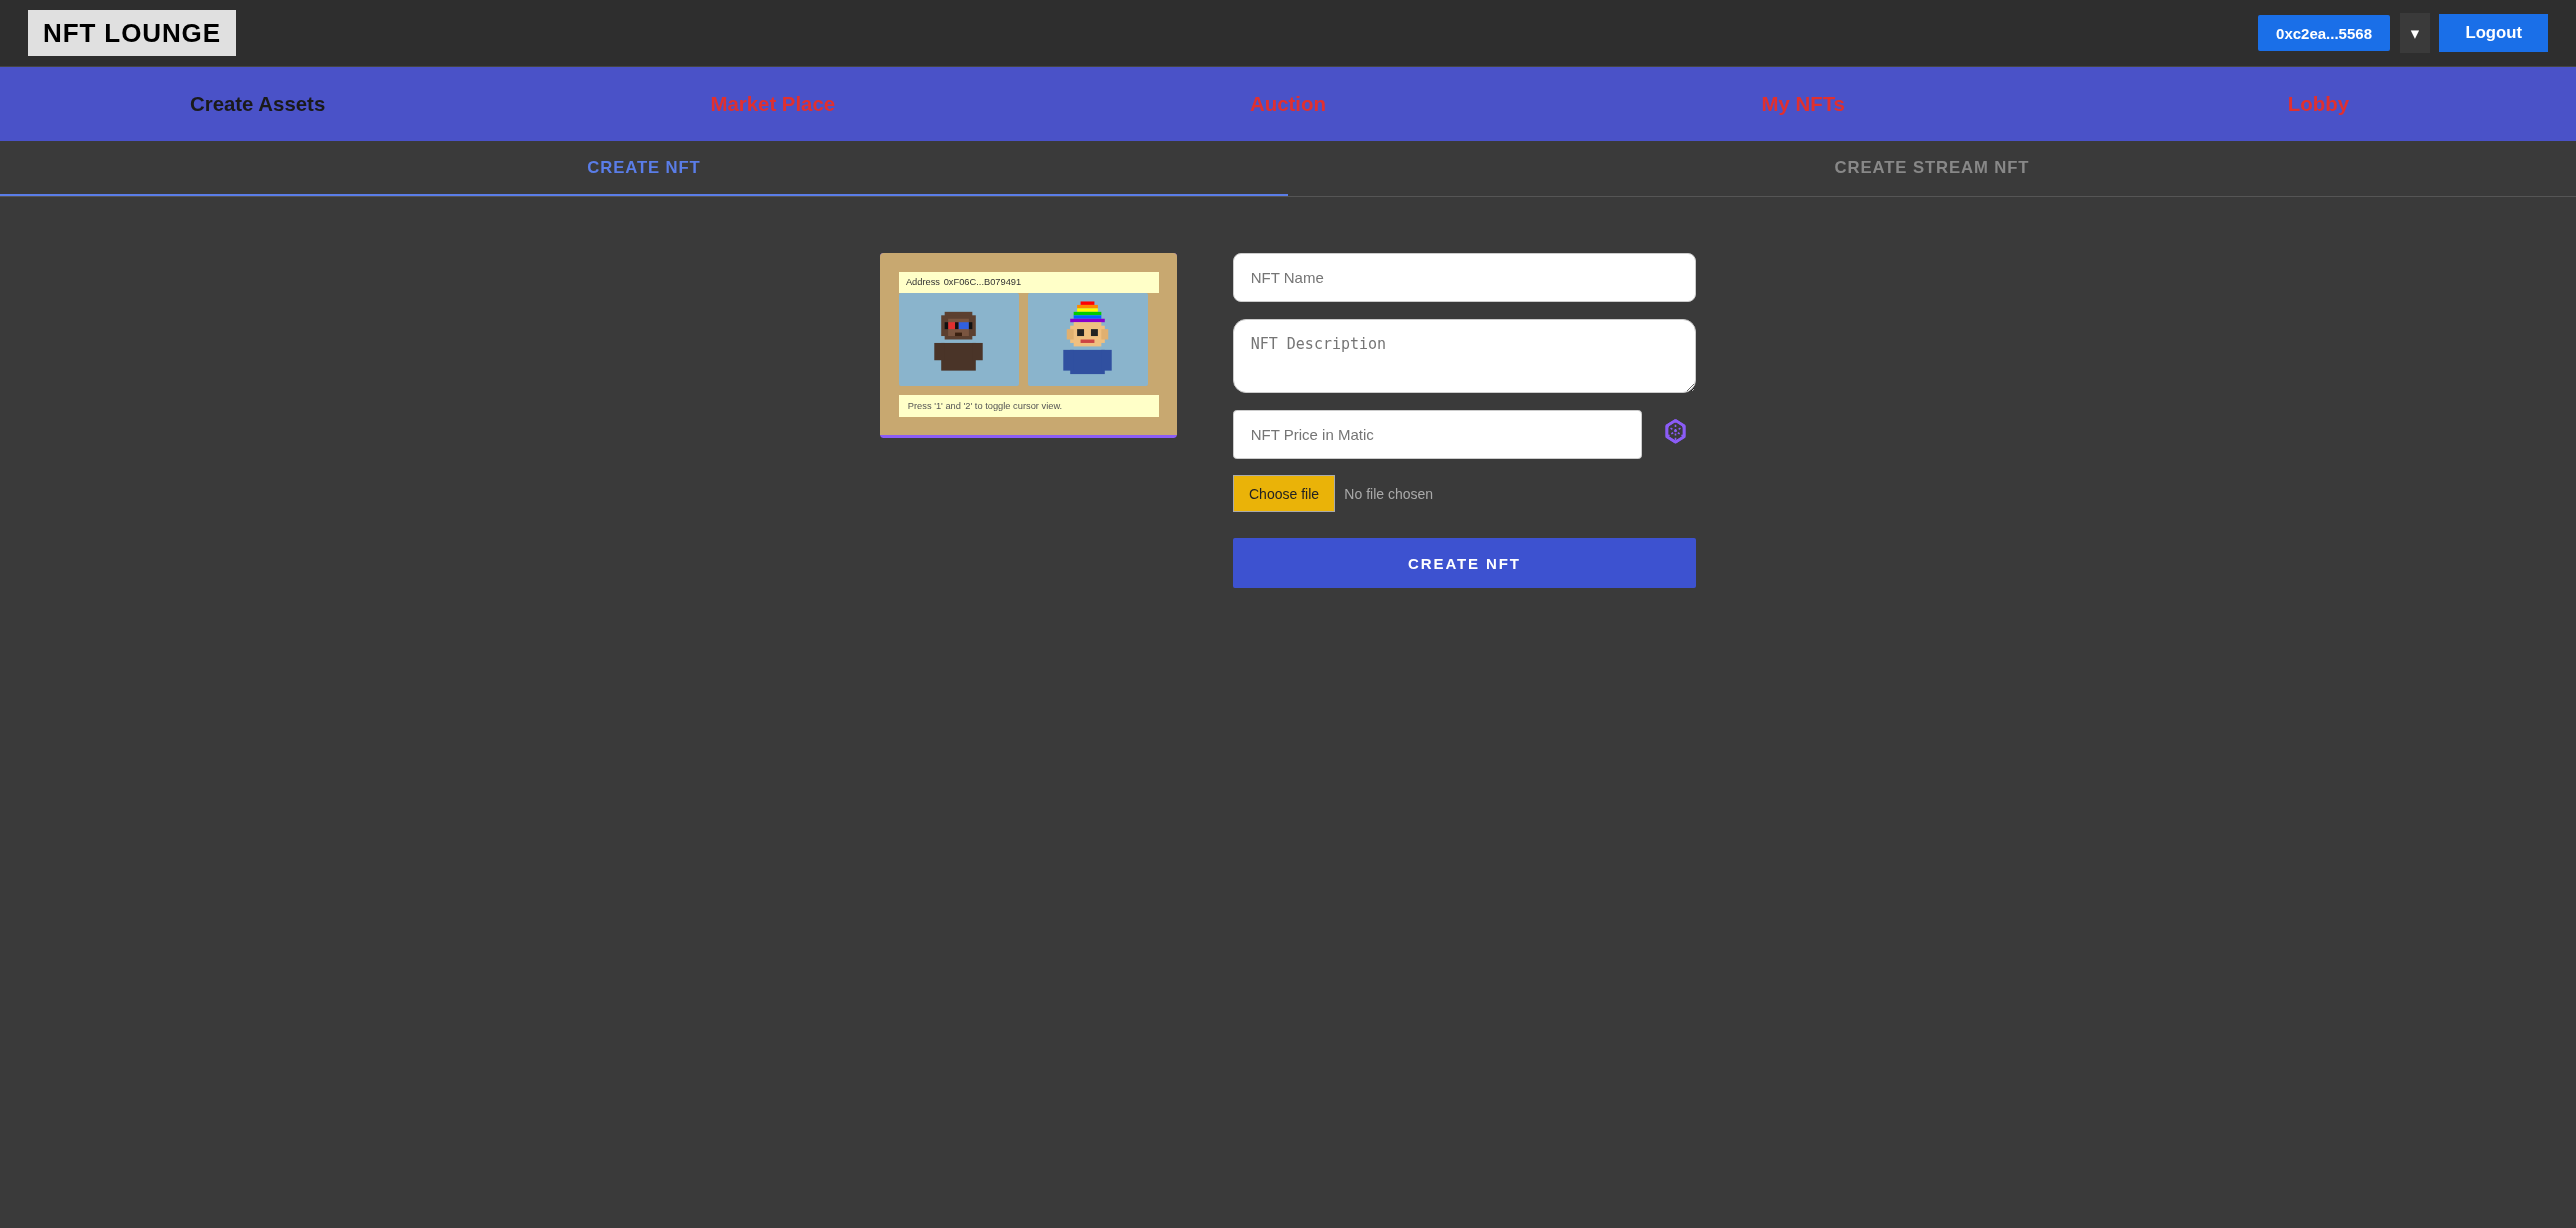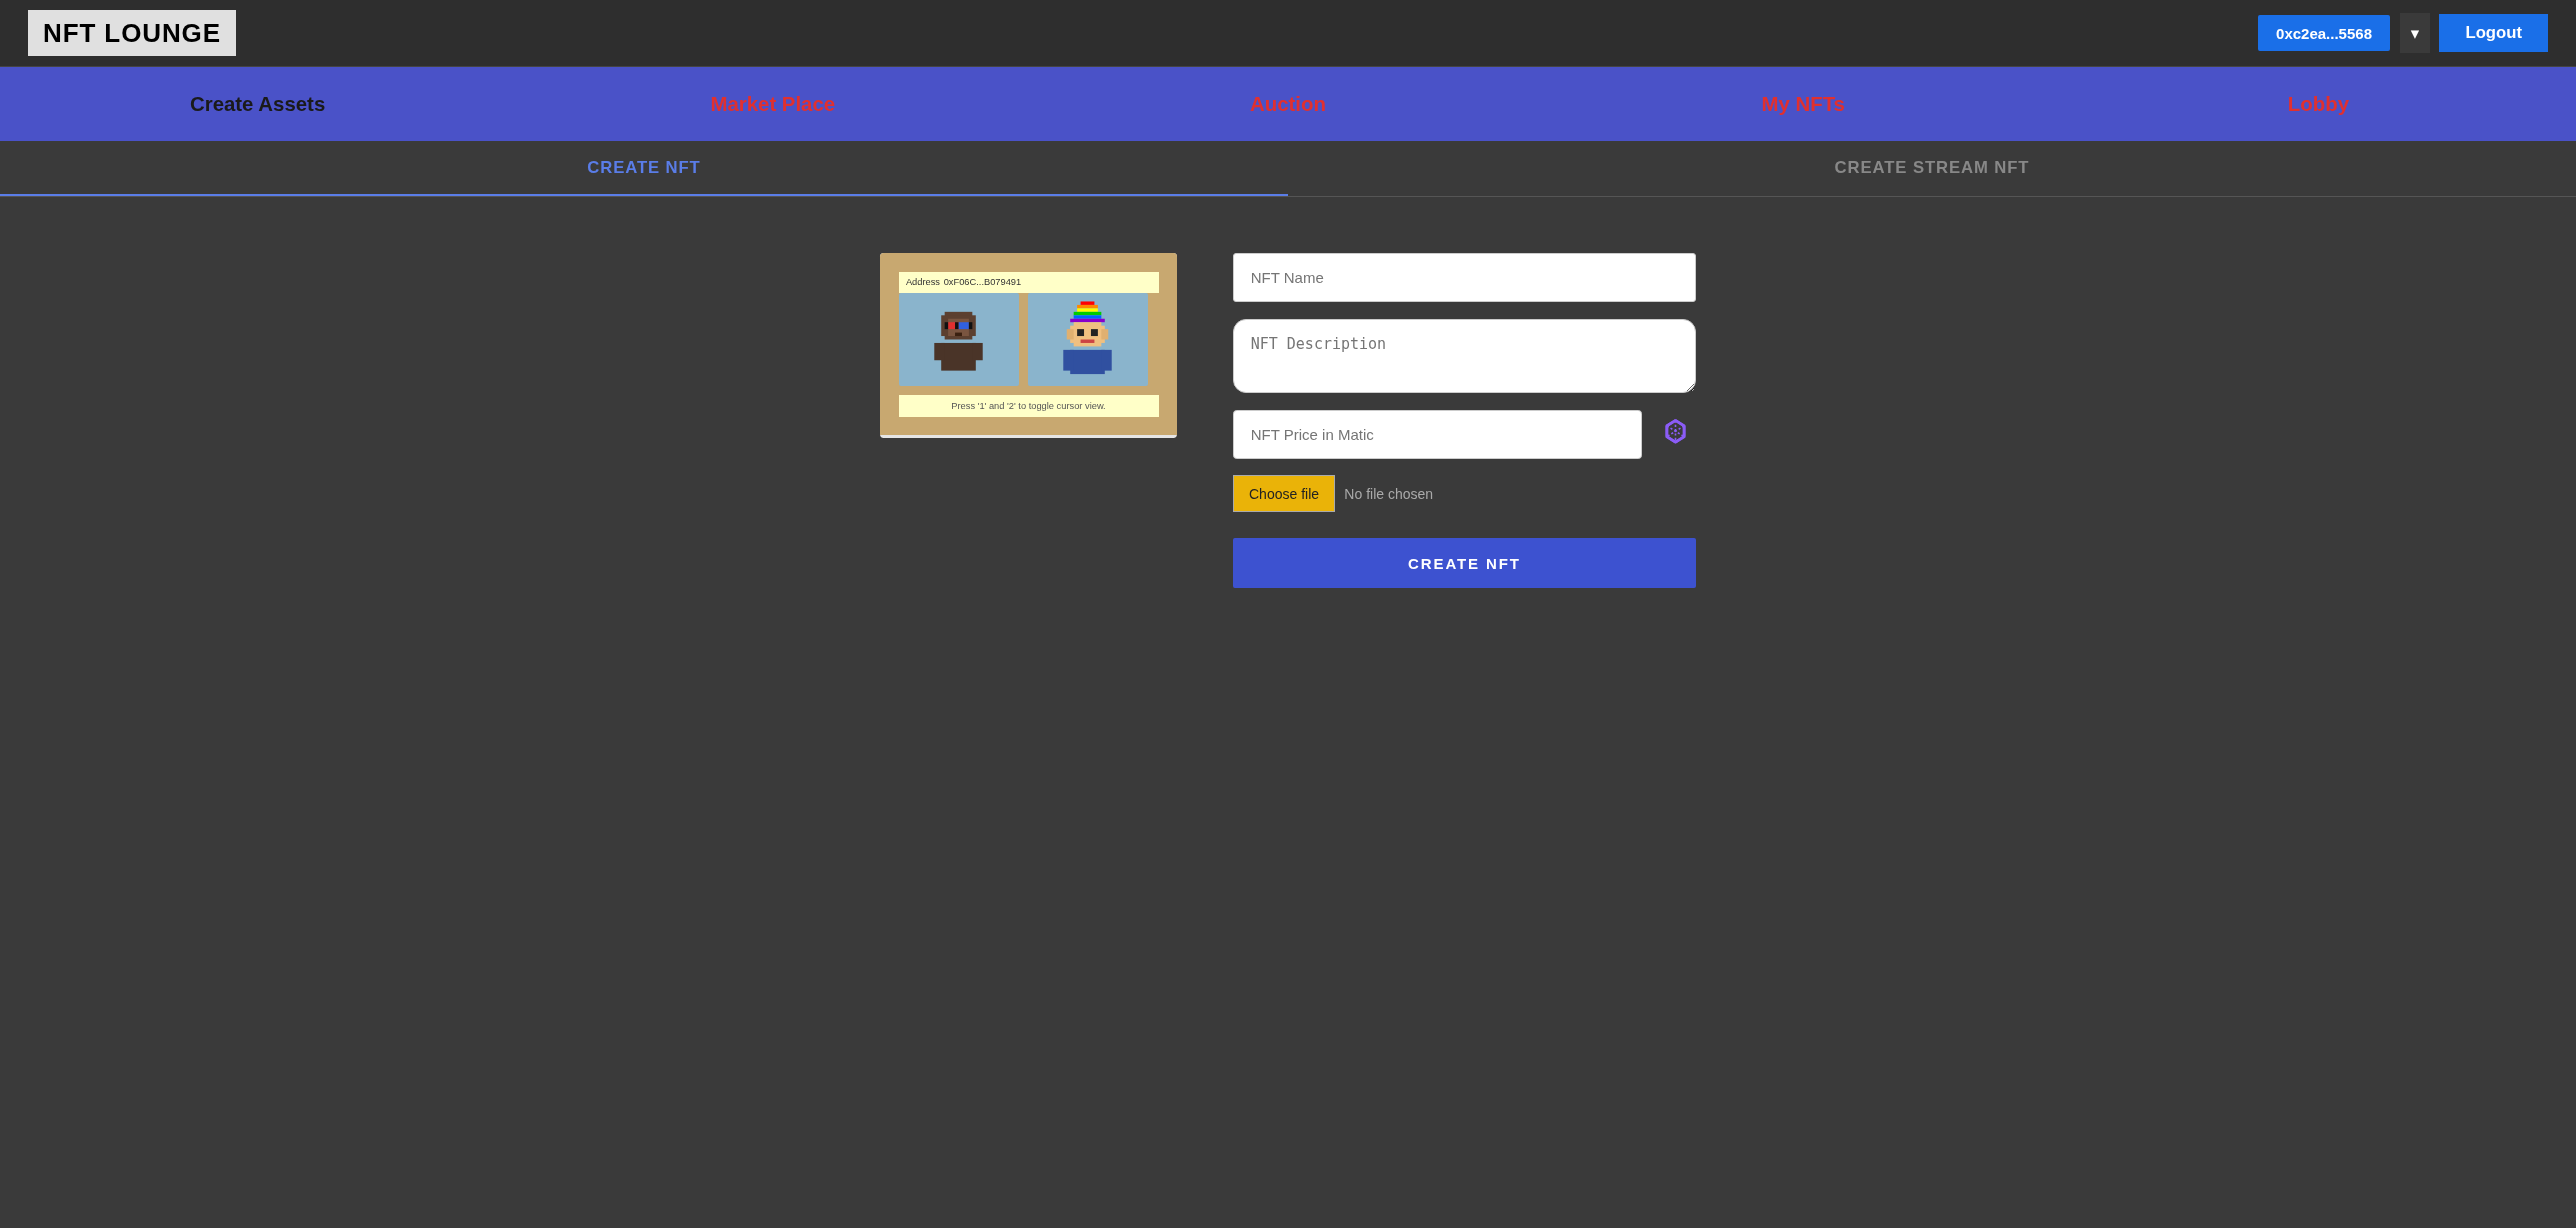--- a/index.html
+++ b/index.html
@@ -128,27 +128,26 @@
       display: flex;
       flex-direction: row;
       align-items: flex-start;
       justify-content: center;
       padding: 56px 37px;
       gap: 56px;
     }
 
     
     .preview-card {
-      background-color: #e5e5e5;
+      background-color: #8b5cf6;
       border-radius: 3.7px;
       width: 297px;
       min-height: 185px;
       overflow: hidden;
       flex-shrink: 0;
-      text-align: center;
     }
 
     .preview-card-inner {
       background-color: #c8a870;
       padding: 18.5px;
     }
 
     .preview-images {
       display: flex;
       gap: 9.3px;
@@ -199,21 +198,21 @@
       flex-direction: column;
       gap: 16.7px;
       width: 463px;
     }
 
     .nft-name-input {
       width: 100%;
       padding: 15px 16.7px;
       font-size: 15px;
       border: 1.4px solid #ccc;
-      border-radius: 3px;
+      border-radius: 8px;
       background-color: white;
       color: #888;
       outline: none;
     }
 
     .nft-description-textarea {
       width: 100%;
       padding: 15px 16.7px;
       font-size: 15px;
       border: 1.4px solid #ccc;

